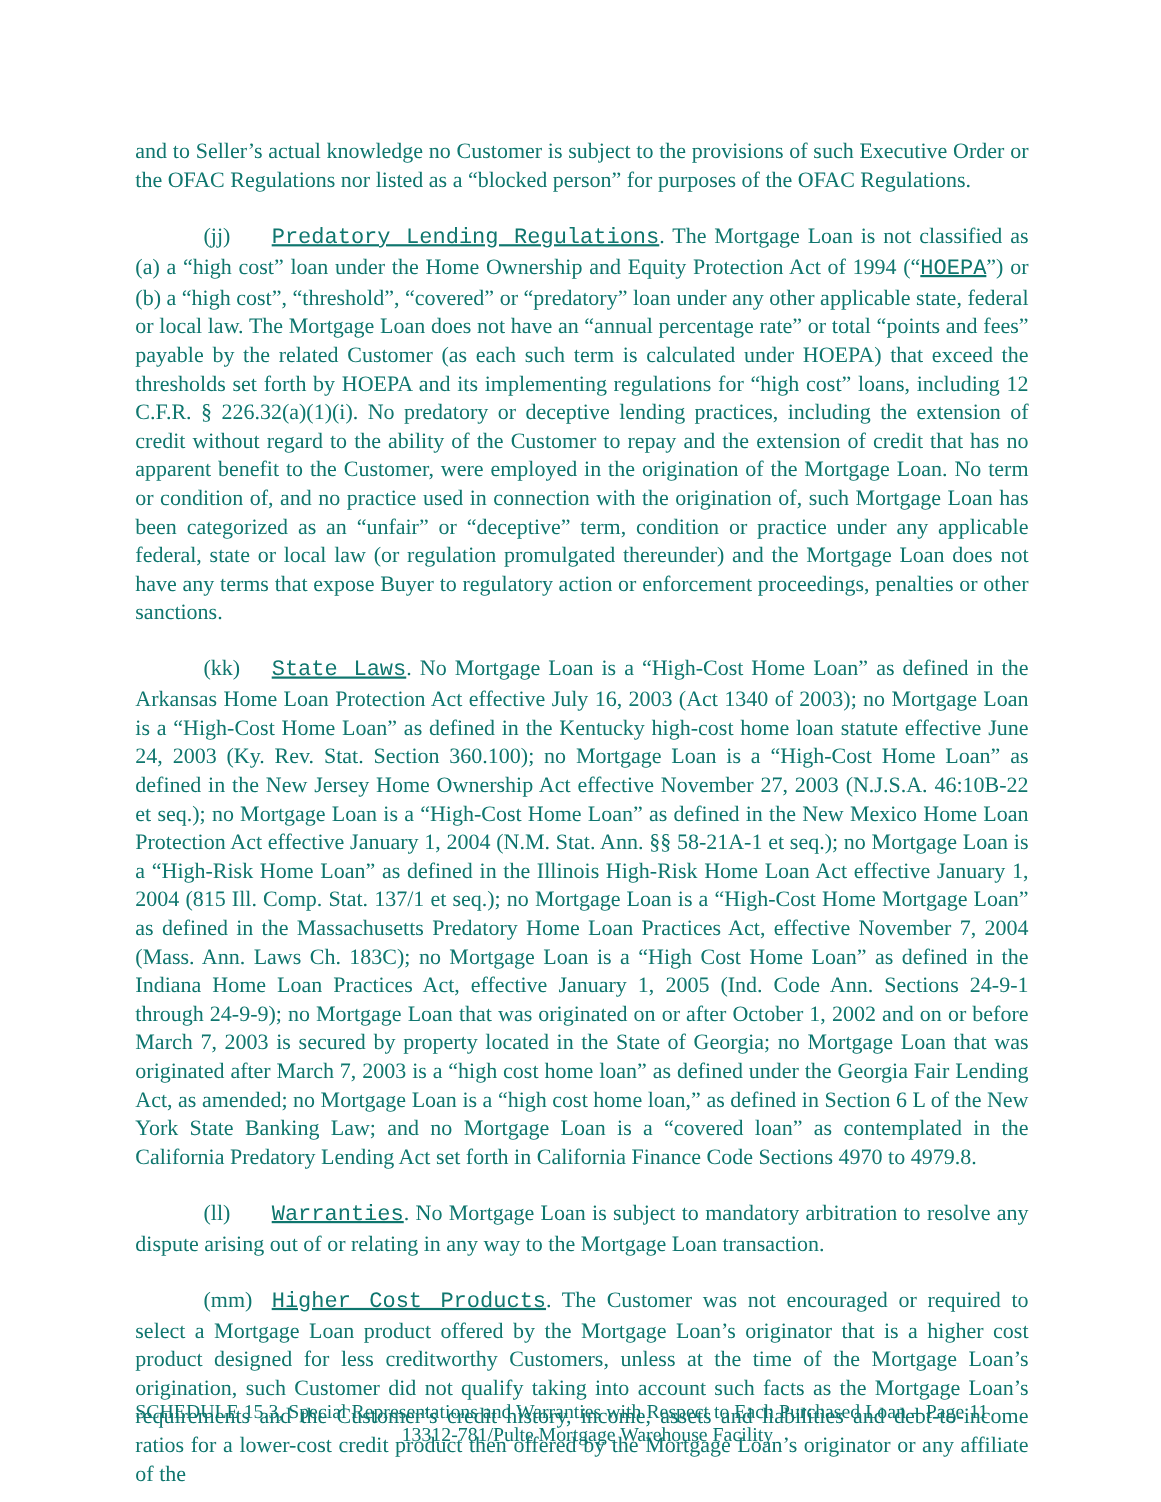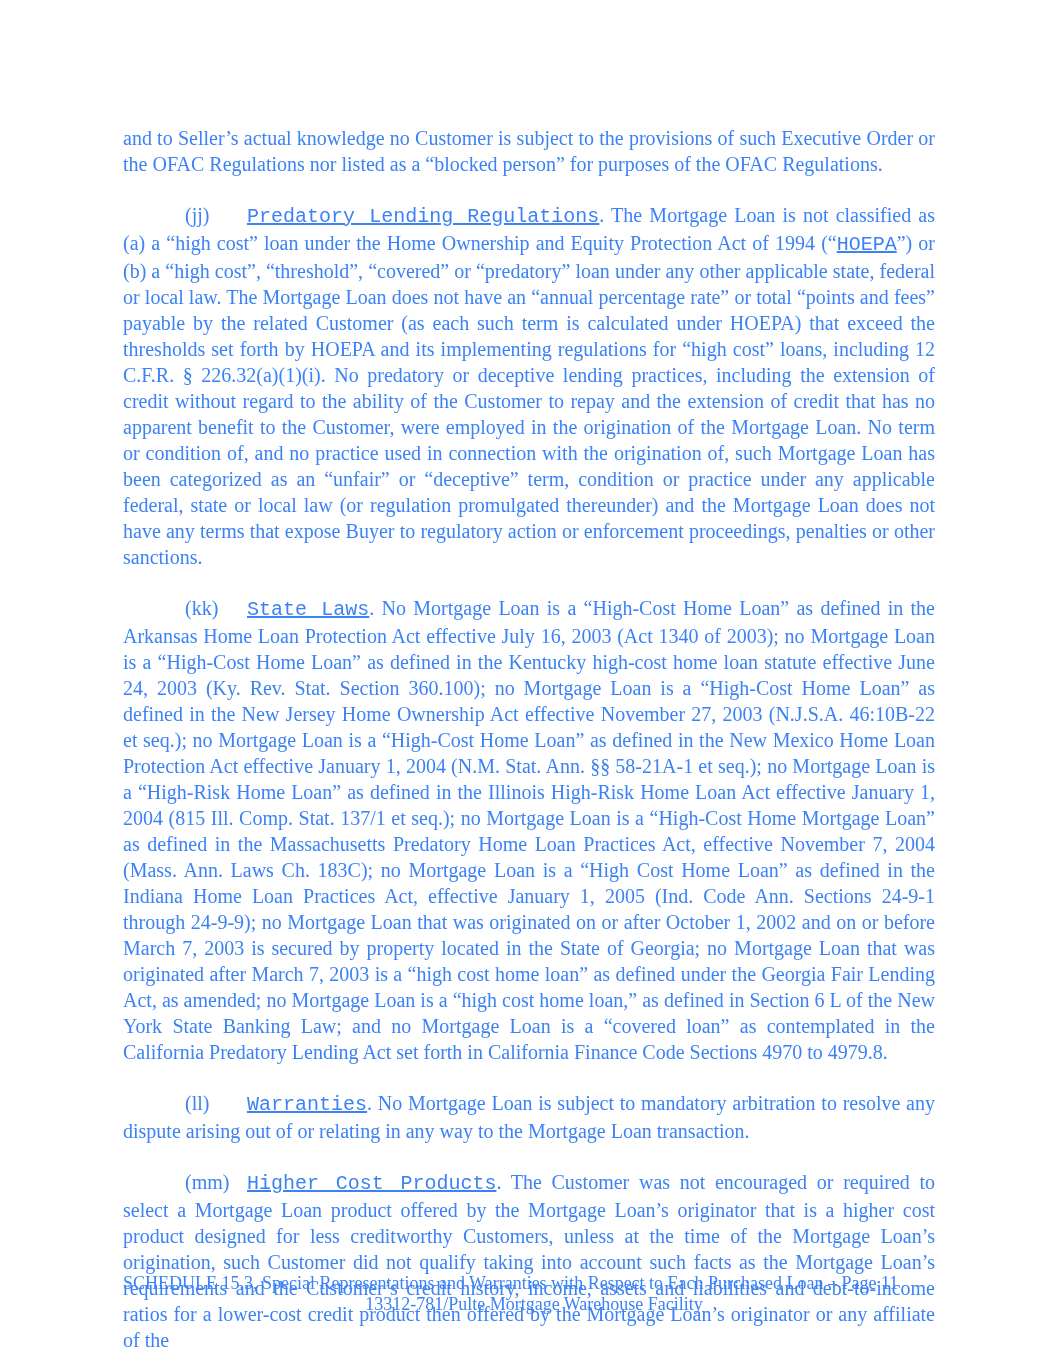--- a/index.html
+++ b/index.html
@@ -6,21 +6,21 @@
   html, body {
     margin: 0;
     padding: 0;
     background: #ffffff;
   }
   .page {
     position: relative;
     width: 1055px;
     height: 1365px;
     background: #ffffff;
-    color: #3b82f6;
+    color: #0f766e;
     font-family: "Liberation Serif", serif;
     overflow: hidden;
   }
   .content {
     padding: 125px 120px 0 123px;
   }
   p.para {
     margin: 0 0 25px 0;
     font-size: 20px;
     line-height: 26px;

